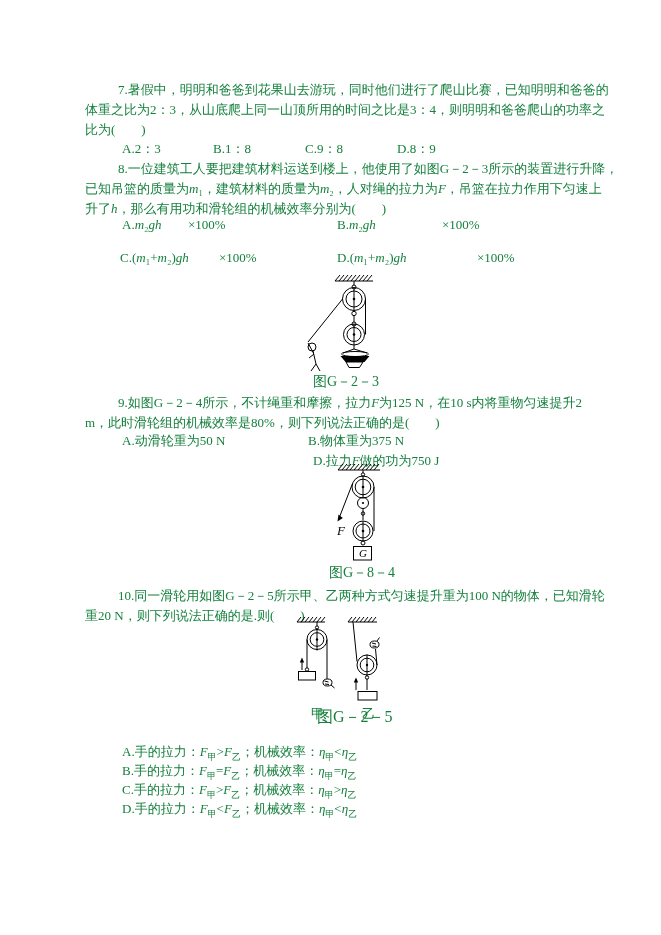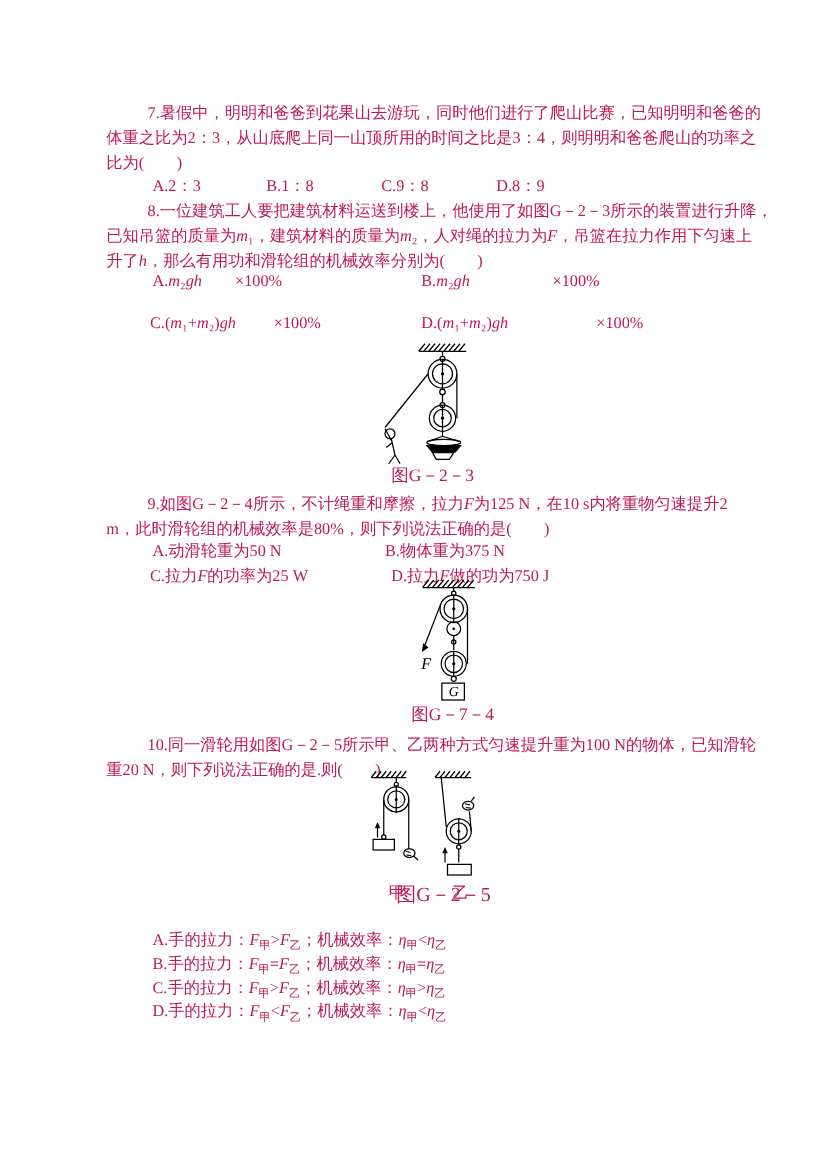--- a/index.html
+++ b/index.html
@@ -1,18 +1,18 @@
 <!DOCTYPE html>
 <html><head>
 <meta charset="utf-8">
 <style>
   html,body{margin:0;padding:0;background:#fff;}
   .page{position:relative;width:661px;height:935px;background:#ffffff;overflow:hidden;
         font-family:"Liberation Serif","DejaVu Serif",serif;color:#000;}
-  .t{position:absolute;white-space:pre;font-size:13px;line-height:20px;color:#be185d;text-align:right;}
+  .t{position:absolute;white-space:pre;font-size:13px;line-height:20px;color:#15803d;text-align:right;}
   .t sub{font-size:9px;line-height:0;}
   .t i{font-style:italic;}
   .fig{position:absolute;}
   .fig path,.fig circle,.fig ellipse,.fig rect,.fig line{fill:none;stroke:#000;stroke-width:1;}
   .fig .f{fill:#000;stroke:none;}
   .fig text{stroke:none;fill:#000;font-family:"Liberation Serif","DejaVu Serif",serif;}
   .fig .it{font-style:italic;}
 </style>
 </head>
 <body>
@@ -75,21 +75,20 @@
       <path class="f" d="M55.5 88 H84.5 L79.5 94 H60.5 Z"></path>
       <path d="M61 94 H78 L74.5 99.5 H64 Z"></path>
     </g>
   </svg>
   <div class="t" style="left:313px;top:372px;font-size:14px">图G－2－3</div>
 
   <div class="t" style="left:118px;top:393px">9.如图G－2－4所示，不计绳重和摩擦，拉力<i>F</i>为125 N，在10 s内将重物匀速提升2</div>
   <div class="t" style="left:85px;top:413px">m，此时滑轮组的机械效率是80%，则下列说法正确的是(　　)</div>
   <div class="t" style="left:122px;top:431px">A.动滑轮重为50 N</div>
   <div class="t" style="left:308px;top:431px">B.物体重为375 N</div>
-  <div class="t" style="left:120px;top:451px">C.拉力<i>F</i>的功率为25 W</div>
   <div class="t" style="left:313px;top:451px">D.拉力<i>F</i>做的功为750 J</div>
 
   <svg class="fig" style="left:322px;top:460px" width="85" height="102" viewBox="0 0 85 102">
     <g>
       <path d="M16 10 H58 M16 10 l5 -6 M20 10 l5 -6 M24 10 l5 -6 M28 10 l5 -6 M32 10 l5 -6 M36 10 l5 -6 M40 10 l5 -6 M44 10 l5 -6 M48 10 l5 -6 M52 10 l5 -6"></path>
     </g>
     <g>
       <path d="M41 10 V13"></path>
         <circle cx="41" cy="14.5" r="1.7"></circle>
       <circle cx="41" cy="27" r="11"></circle>
@@ -112,21 +111,21 @@
         <circle cx="41" cy="71" r="7"></circle>
       <path d="M41 61 V81"></path>
         <circle class="f" cx="41" cy="71" r="1.3"></circle>
       <circle cx="41" cy="83" r="2"></circle>
     </g>
     <g>
       <rect x="31.5" y="86.5" width="18" height="13.5"></rect>
     </g>
     <text class="it" x="37" y="97" font-size="11">G</text>
   </svg>
-  <div class="t" style="left:329px;top:563px;font-size:14px">图G－7－4</div>
+  <div class="t" style="left:329px;top:563px;font-size:14px">图G－8－4</div>
 
   <div class="t" style="left:118px;top:586px">10.同一滑轮用如图G－2－5所示甲、乙两种方式匀速提升重为100 N的物体，已知滑轮</div>
   <div class="t" style="left:85px;top:606px">重20 N，则下列说法正确的是.则(　　)</div>
 
   <svg class="fig" style="left:290px;top:616px" width="110" height="92" viewBox="0 0 110 92">
     <g>
       <path d="M7 6 H35 M7 6 l4 -5 M11 6 l4 -5 M15 6 l4 -5 M19 6 l4 -5 M23 6 l4 -5 M27 6 l4 -5 M31 6 l4 -5"></path>
     </g>
     <g>
       <path d="M58 6 H87 M58 6 l4 -5 M62 6 l4 -5 M66 6 l4 -5 M70 6 l4 -5 M74 6 l4 -5 M78 6 l4 -5 M82 6 l4 -5"></path>

